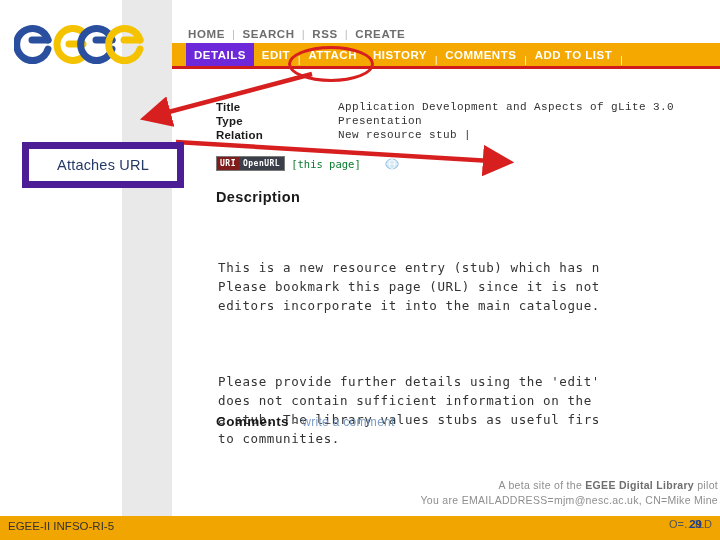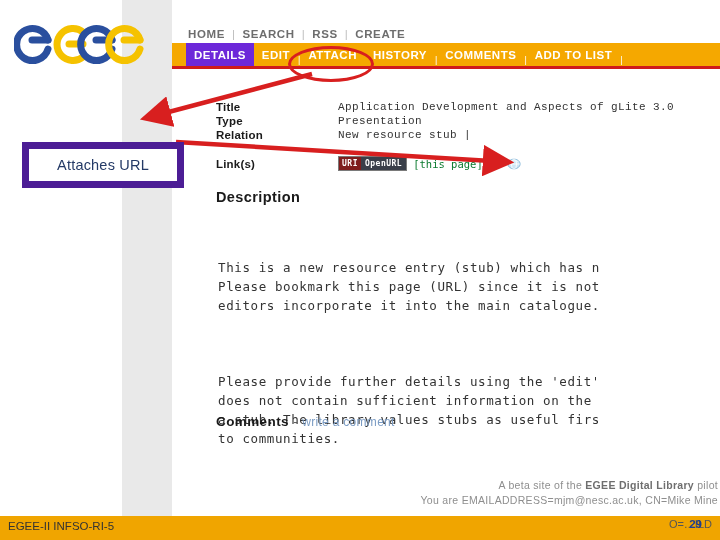--- a/index.html
+++ b/index.html
@@ -233,21 +233,20 @@
       <div class="val">Presentation</div>
     </div>
     <div class="row">
       <div class="lbl">Relation</div>
       <div class="val">New resource stub |</div>
     </div>
 
     <div class="gap"></div>
 
     <div class="row linkrow">
-      <div class="lbl">Link(s)</div>
       <span class="openurl-badge">
         <span class="uri">URI</span>
         <span class="ourl">OpenURL</span>
       </span>
       <span class="thispage">[this page]</span>
       <span>
         <svg class="globe" viewBox="0 0 16 16" aria-hidden="true">
           <ellipse cx="8" cy="8" rx="7" ry="5.6" fill="#cfe6f5" stroke="#7fb2d6" stroke-width="1"></ellipse>
           <ellipse cx="8" cy="8" rx="2.8" ry="5.6" fill="none" stroke="#ffffff" stroke-width="1"></ellipse>
           <path d="M1.4 8 H14.6" stroke="#ffffff" stroke-width="1" fill="none"></path>

